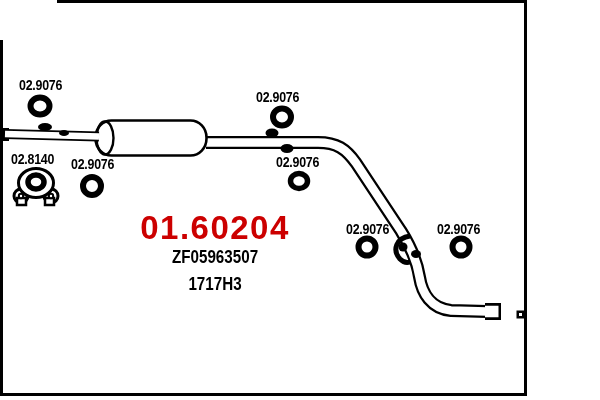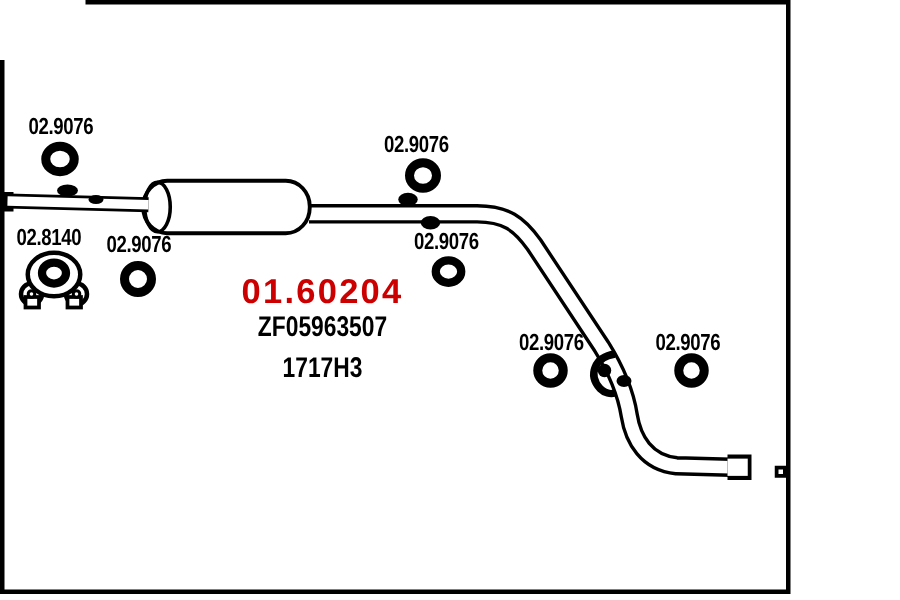--- a/index.html
+++ b/index.html
@@ -8,21 +8,21 @@
     font-family:"Liberation Sans",sans-serif;overflow:hidden;
   }
   .drawing{position:absolute;left:0;top:0;}
   .callout{
     position:absolute;font-weight:700;font-size:15.5px;color:#000;
     letter-spacing:-0.3px;transform:scaleX(0.8);transform-origin:left top;
     white-space:nowrap;line-height:1;
   }
   .part-info{position:absolute;left:65px;top:183px;width:300px;text-align:center;}
   .main-number{
-    font-size:23px;font-weight:700;letter-spacing:1.5px;line-height:1;white-space:nowrap;
+    font-size:33px;font-weight:700;letter-spacing:1.5px;line-height:1;white-space:nowrap;margin-top:28px;
   }
   .ref-line{
     font-size:19px;font-weight:700;color:#000;line-height:1;margin-top:3px;
     transform:scaleX(0.8);transform-origin:center top;white-space:nowrap;
   }
   .ref-line2{margin-top:8px;}
 </style>
 </head>
 <body>
 

